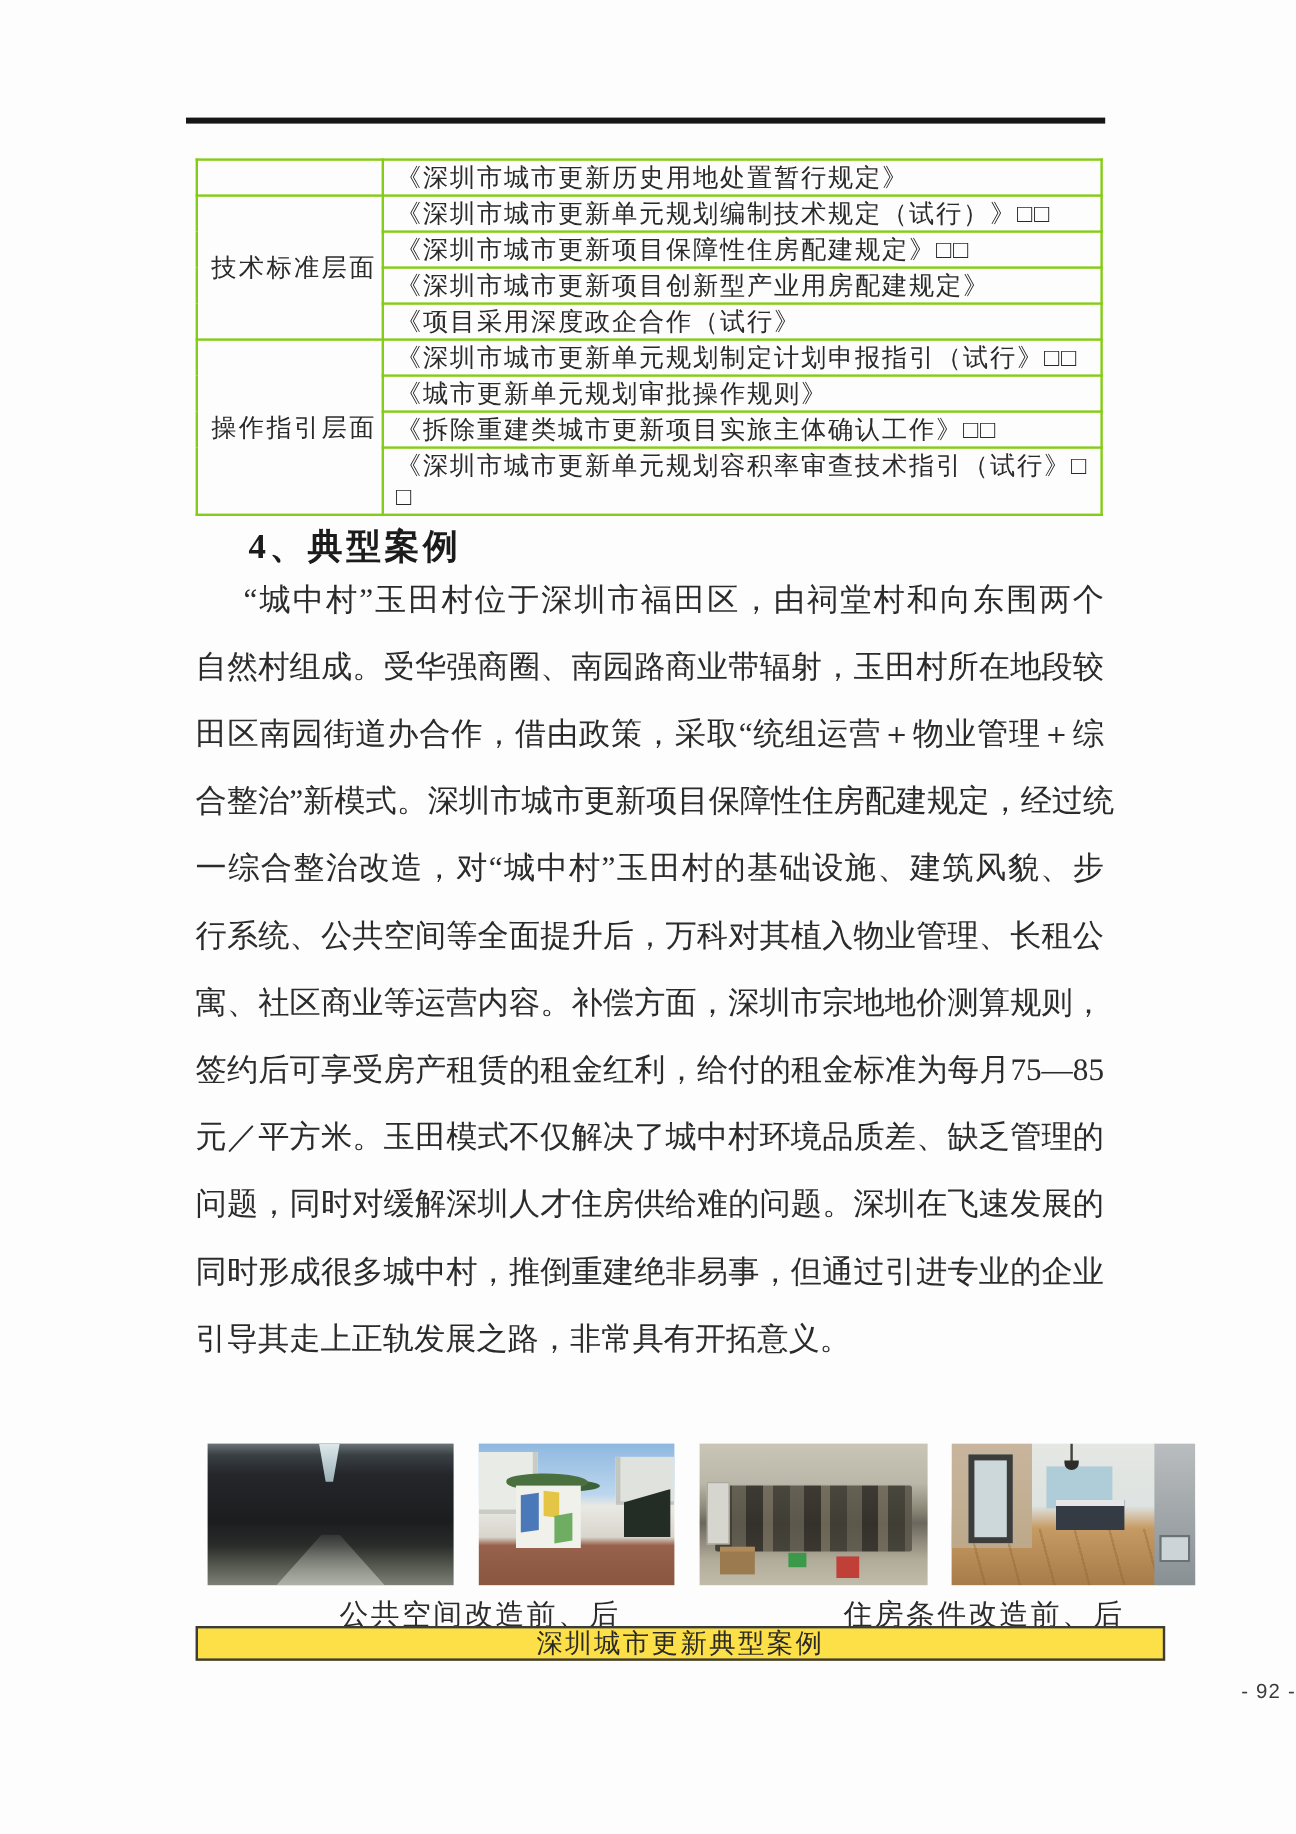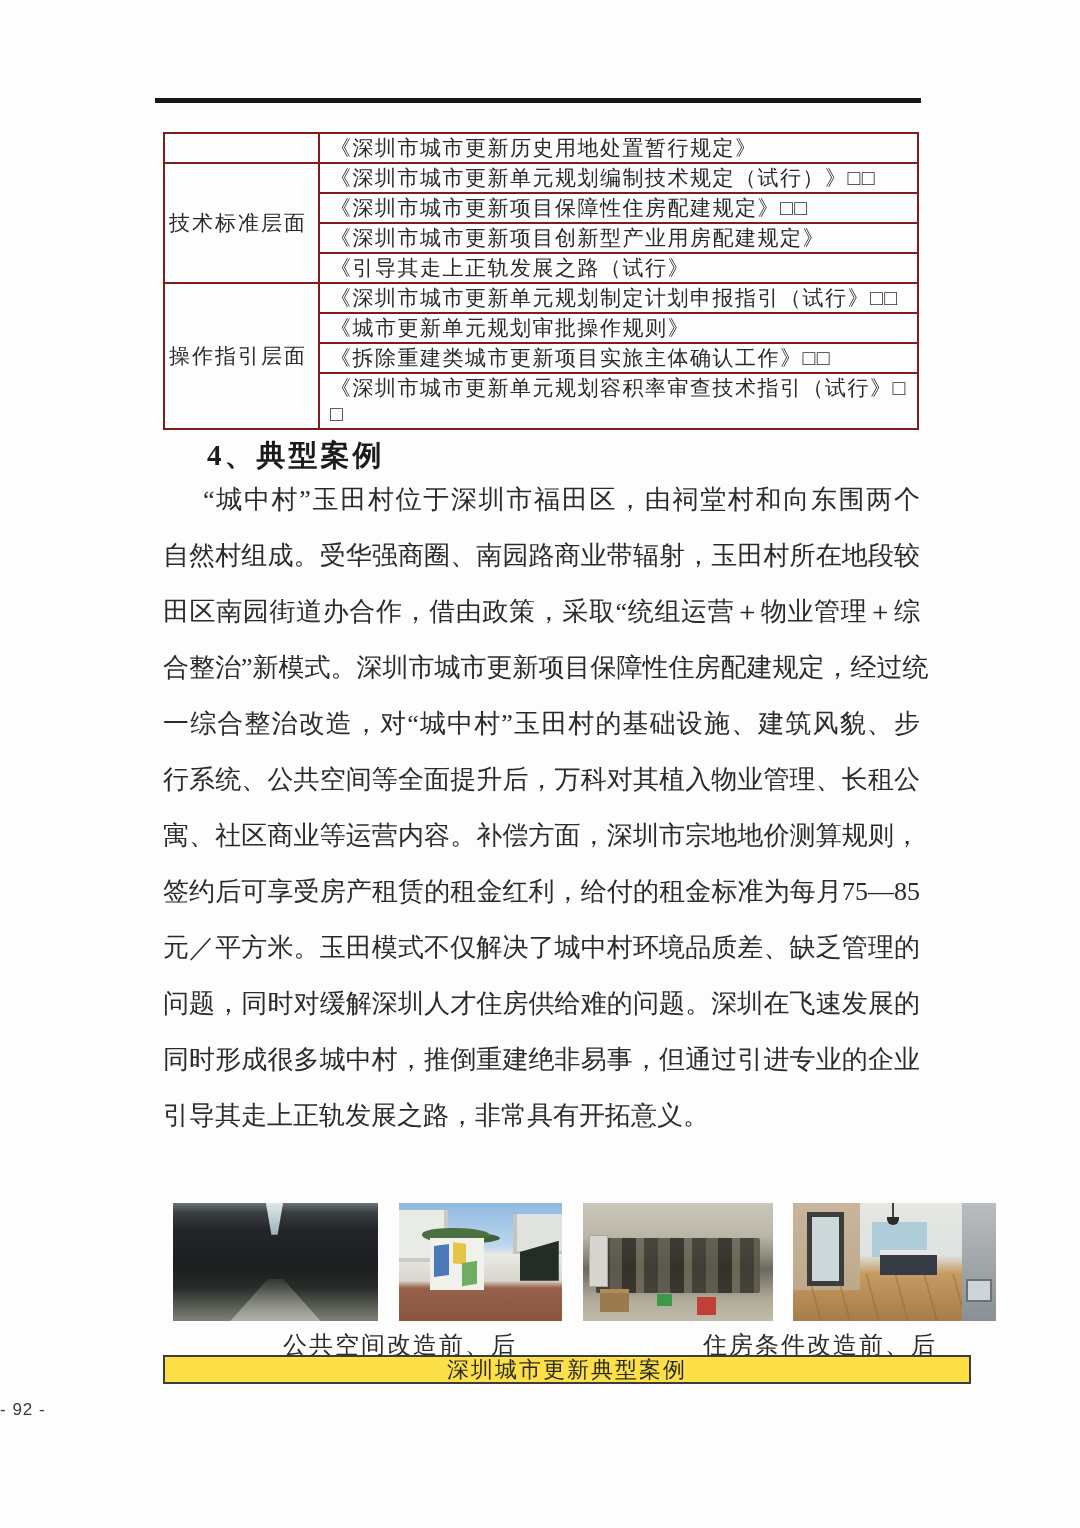--- a/index.html
+++ b/index.html
@@ -18,30 +18,30 @@
     width:766px; height:5px; background:#161616;
   }
 
   
   table.policy {
     position:absolute; left:163px; top:132px;
     width:754px; border-collapse:collapse;
     table-layout:fixed;
   }
   table.policy td {
-    border:2px solid #7f1d1d;
+    border:2px solid #84cc16;
     font-size:21px; line-height:26px;
     letter-spacing:1.5px;
     color:#2a2a2a;
     padding:1px 10px;
     height:29px;
     vertical-align:middle;
   }
   table.policy td.lbl {
-    width:155px; text-align:left; letter-spacing:2px; padding:10px 4px;
+    width:155px; text-align:right; letter-spacing:2px; padding:10px 4px;
   }
   table.policy td.itm { width:599px; text-align:left; }
 
   
   .heading {
     position:absolute; left:163px; top:436px; width:757px;
     padding-left:44px;
     font-size:29px; font-weight:700; color:#1b1b1b;
     letter-spacing:3px;
   }
@@ -126,21 +126,21 @@
     width:808px; height:29px;
     border:2px solid #3c3c3c;
     font-size:22px; letter-spacing:2px;
     text-align:center; line-height:25px; color:#2a2a2a;
     background:#fde047;
   }
 
   
   .page-number {
     position:absolute; left:0; top:1400px; width:1080px;
-    text-align:left; font-size:17px; color:#3a3a3a;
+    text-align:right; font-size:17px; color:#3a3a3a;
     font-family:"Liberation Sans", sans-serif;
     letter-spacing:1px;
   }
 </style>
 </head>
 <body>
 
 <div class="top-rule"></div>
 
 <table class="policy">
@@ -153,21 +153,21 @@
       <td class="lbl" rowspan="4">技术标准层面</td>
       <td class="itm">《深圳市城市更新单元规划编制技术规定（试行）》□□</td>
     </tr>
     <tr>
       <td class="itm">《深圳市城市更新项目保障性住房配建规定》□□</td>
     </tr>
     <tr>
       <td class="itm">《深圳市城市更新项目创新型产业用房配建规定》</td>
     </tr>
     <tr>
-      <td class="itm">《引导其走上正轨发展之路（试行》</td>
+      <td class="itm">《项目采用深度政企合作（试行》</td>
     </tr>
     <tr>
       <td class="lbl" rowspan="4">操作指引层面</td>
       <td class="itm">《深圳市城市更新单元规划制定计划申报指引（试行》□□</td>
     </tr>
     <tr>
       <td class="itm">《城市更新单元规划审批操作规则》</td>
     </tr>
     <tr>
       <td class="itm">《拆除重建类城市更新项目实旅主体确认工作》□□</td>

